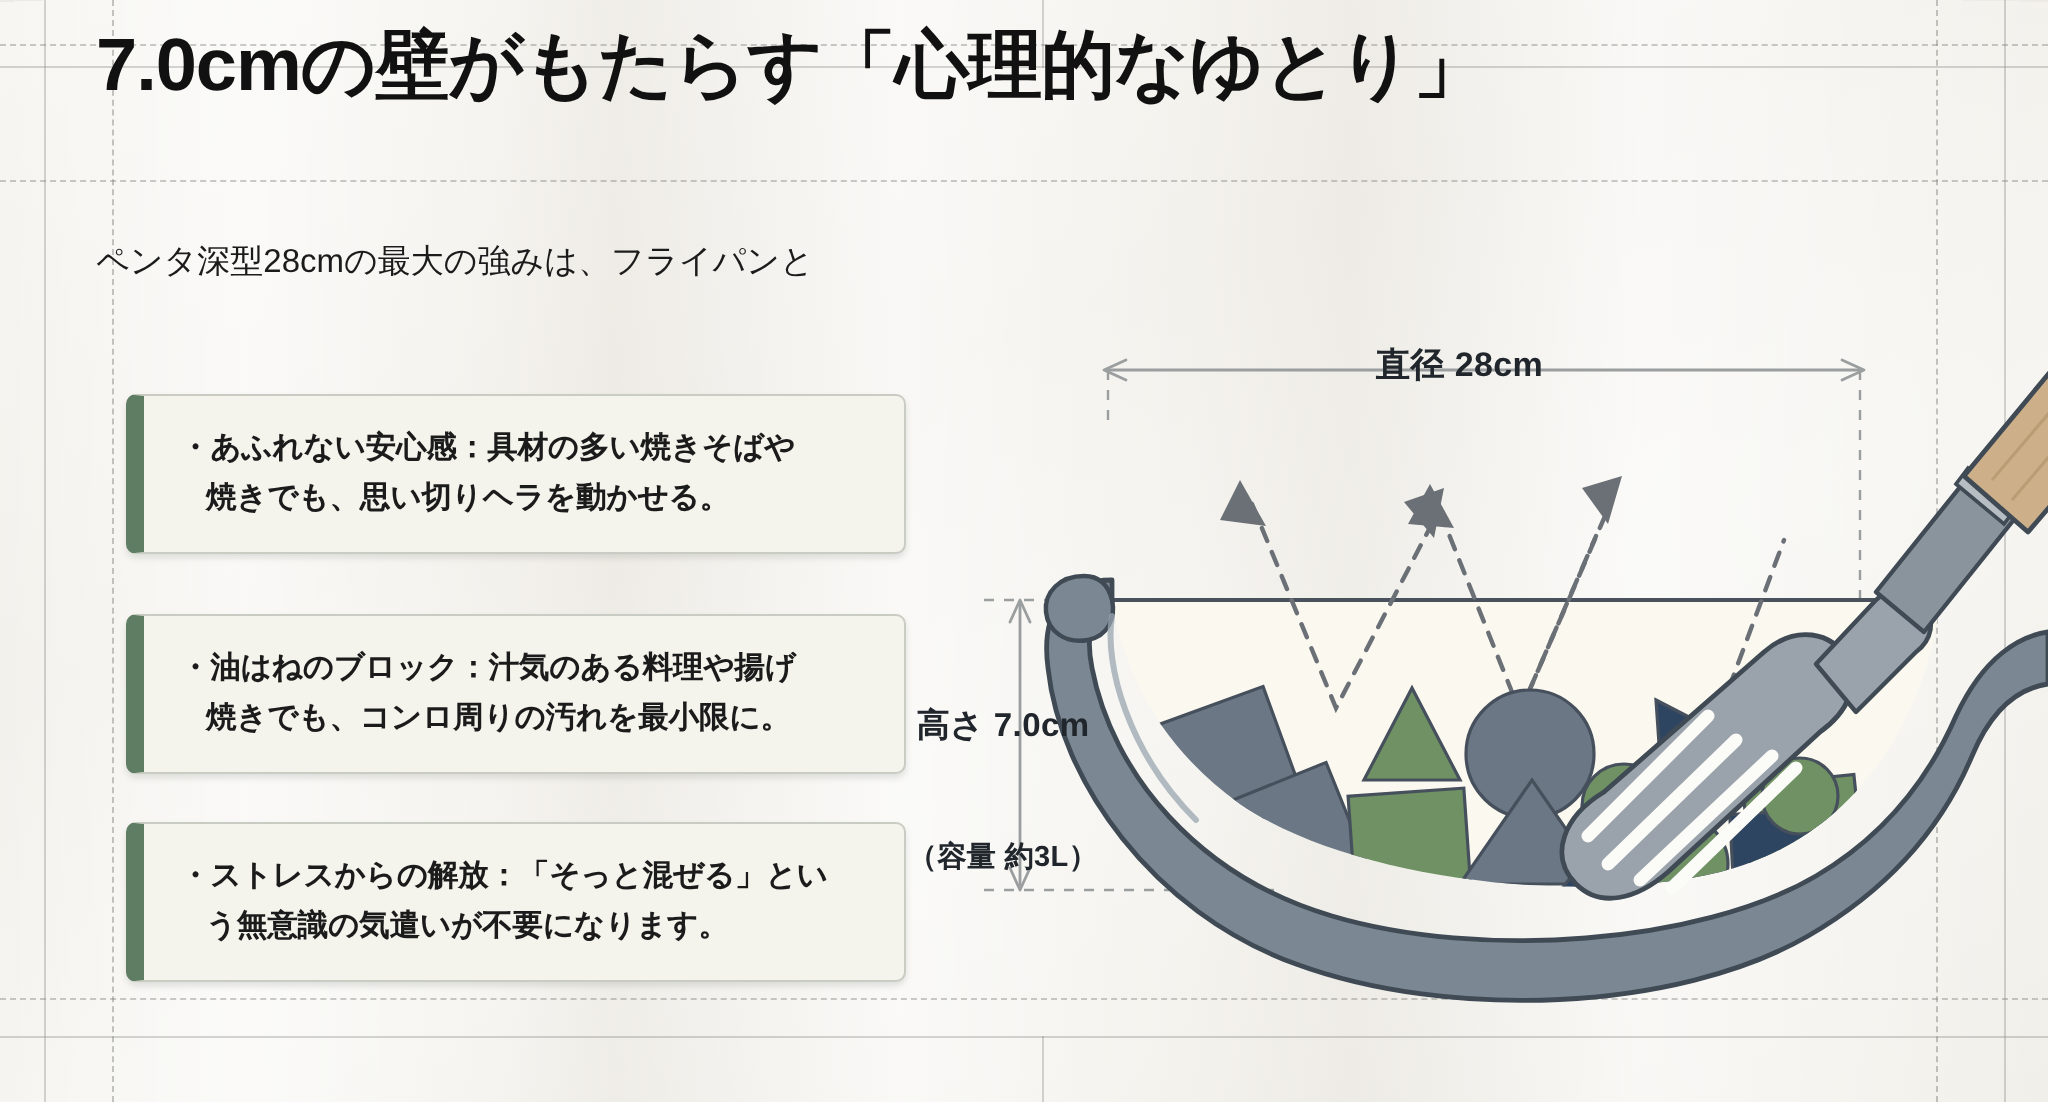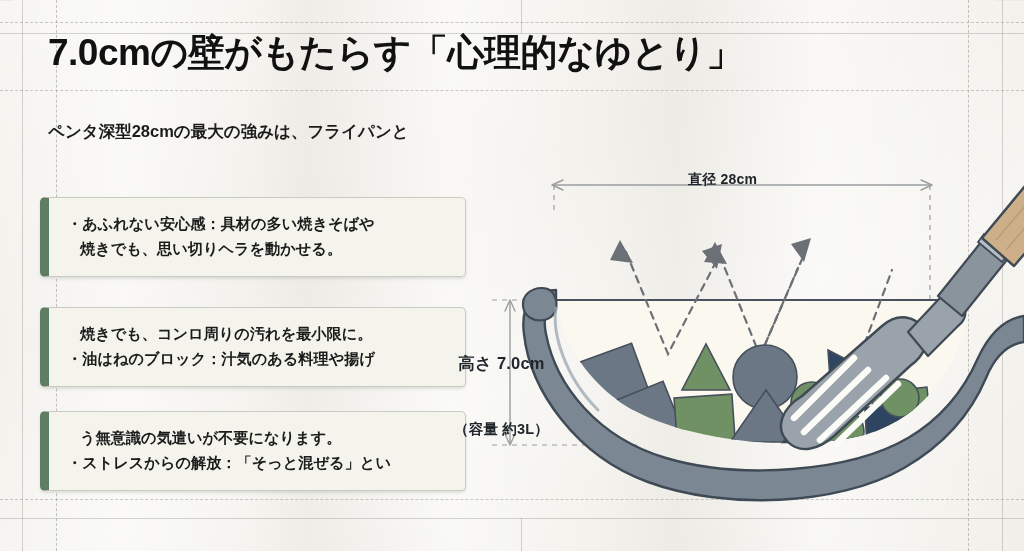--- a/index.html
+++ b/index.html
@@ -22,32 +22,32 @@
   .guides { position:absolute; inset:0; pointer-events:none; }
   .g-v { position:absolute; top:0; bottom:0; width:1px; background:rgba(120,120,115,.30); }
   .g-h { position:absolute; left:0; right:0; height:1px; background:rgba(120,120,115,.30); }
   .g-vd { position:absolute; top:0; bottom:0; width:0;
           border-left:1px dashed rgba(120,120,115,.42); }
   .g-hd { position:absolute; left:0; right:0; height:0;
           border-top:1px dashed rgba(125,125,120,.40); }
 
   
   #title {
-    position:absolute; left:48px; top:32px; width:720px;
+    position:absolute; left:48px; top:12px; width:720px;
     font-size:37px; font-weight:bold; color:#111111;
     letter-spacing:-.5px; line-height:1.15; white-space:nowrap;
   }
   
   #lead {
     position:absolute; left:48px; top:118px; width:430px;
-    font-size:16.5px; font-weight:bold; color:#1b1b1b; line-height:1.65;
+    font-size:16.5px; font-weight:normal; color:#1b1b1b; line-height:1.65;
   }
   
   .card {
-    position:absolute; left:40px; width:426px; height:80px;
+    position:absolute; left:63px; width:390px; height:80px;
     background:#f4f4ec;
     border:1px solid #c9ccc2;
     border-left:9px solid #5f7d62;
     border-radius:5px;
     box-shadow:0 2px 3px rgba(90,95,85,.16);
     box-sizing:border-box;
     padding-left:13px;
   }
   .card-text {
     position:absolute; left:18px; right:12px; top:50%;
@@ -59,21 +59,21 @@
   #card2 { top:411px; }
 
   
   #diagram { position:absolute; left:430px; top:90px; width:594px; height:430px; }
   #diagram svg { display:block; }
 
   .dimlabel {
     position:absolute; font-weight:bold; color:#20262b;
     letter-spacing:.2px;
   }
-  #dim-dia { left:688px; top:171px; font-size:14px; }
+  #dim-dia { left:688px; top:171px; font-size:17px; }
   #dim-h  { left:454px; top:352px; font-size:16.5px; line-height:1.35; text-align:center; }
   #dim-h .sub { font-size:14.5px; display:block;margin-top:46px; }
 </style>
 </head>
 <body>
 
 <div id="stage">
 
   <div class="guides">
     <div class="g-v" style="left:22px;"></div>
@@ -96,28 +96,28 @@
   </div>
 
   <div class="card" id="card0">
     <div class="card-text">
       <div>・あふれない安心感：具材の多い焼きそばや</div>
       <div style="padding-left:13px">焼きでも、思い切りヘラを動かせる。</div>
     </div>
   </div>
   <div class="card" id="card1">
     <div class="card-text">
+      <div>・油はねのブロック：汁気のある料理や揚げ</div>
       <div style="padding-left:13px">焼きでも、コンロ周りの汚れを最小限に。</div>
-      <div>・油はねのブロック：汁気のある料理や揚げ</div>
     </div>
   </div>
   <div class="card" id="card2">
     <div class="card-text">
+      <div>・ストレスからの解放：「そっと混ぜる」とい</div>
       <div style="padding-left:13px">う無意識の気遣いが不要になります。</div>
-      <div>・ストレスからの解放：「そっと混ぜる」とい</div>
     </div>
   </div>
 
   <div id="diagram">
     <svg width="594" height="430" viewBox="0 0 594 430" xmlns="http://www.w3.org/2000/svg">
 
       <path d="M126 210 L540 210 C533 272, 495 330, 430 346 C360 363, 245 350, 190 312 C152 285, 132 248, 126 210 Z" fill="#faf8ef" stroke="none"></path>
 
       <g stroke="#9a9e9f" stroke-width="1.4" fill="none">
         <line x1="124" y1="95" x2="500" y2="95"></line>

